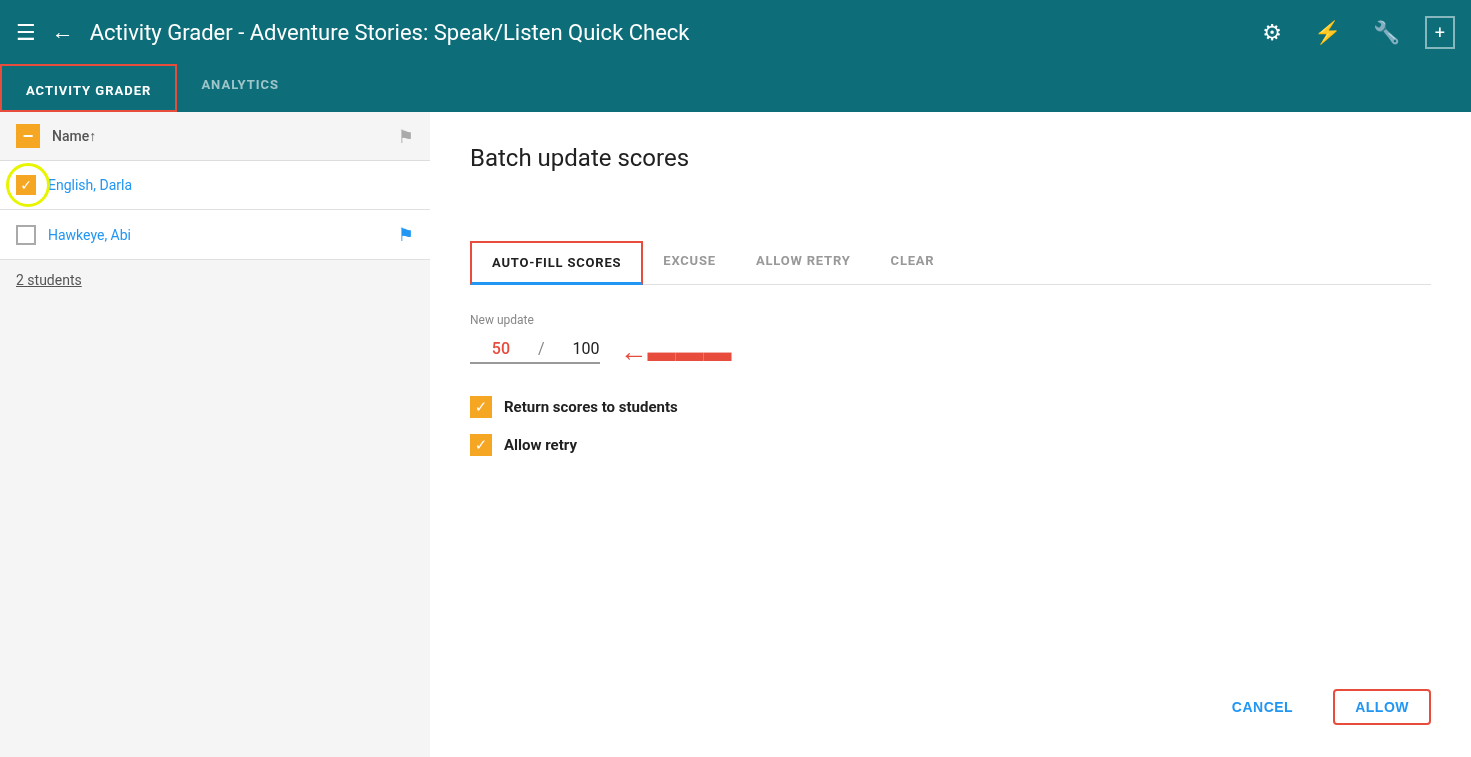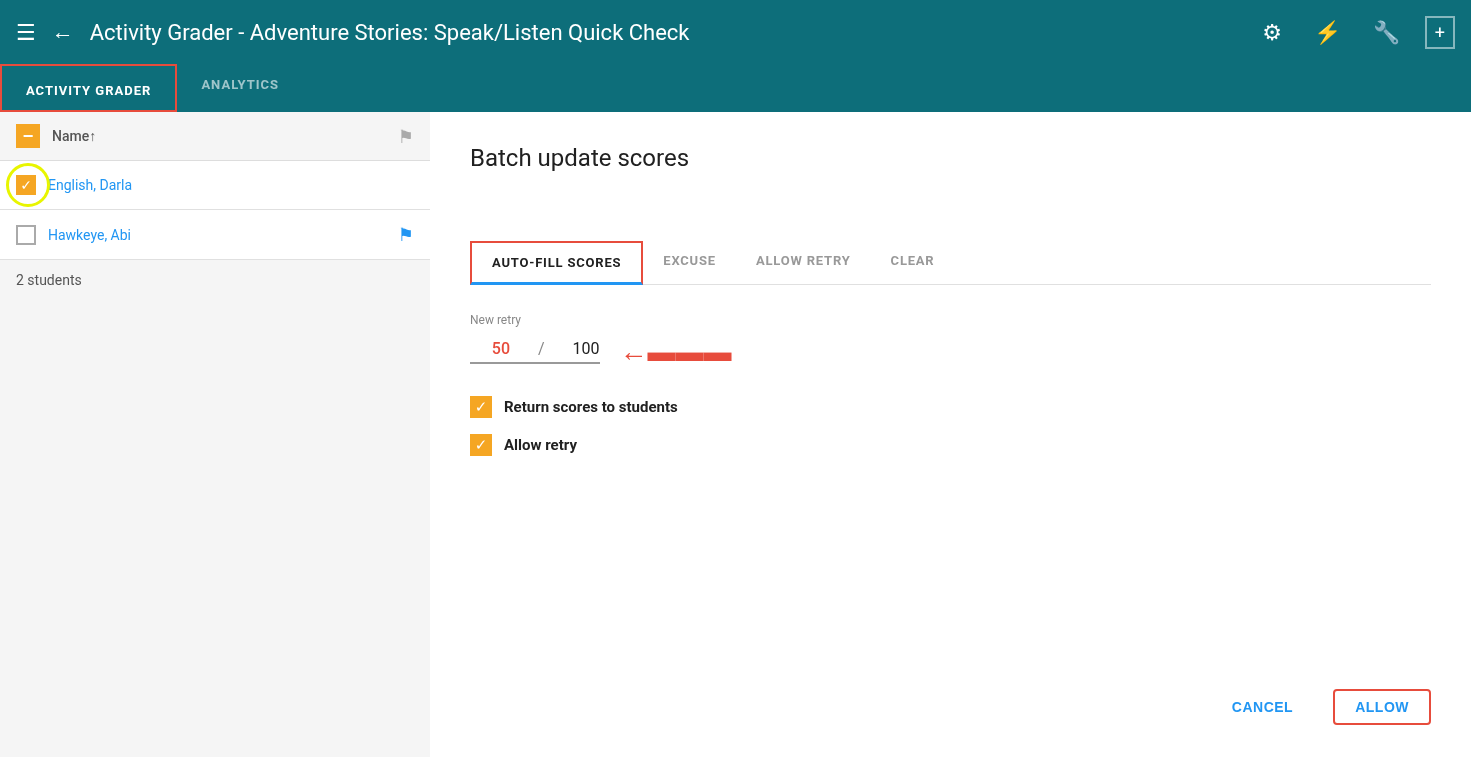--- a/index.html
+++ b/index.html
@@ -151,20 +151,21 @@
       height: 44px;
       border: 3px solid #e8f500;
       border-radius: 50%;
       pointer-events: none;
     }
 
     .students-count {
       padding: 12px 16px;
       font-size: 14px;
       color: #555;
+      text-decoration: underline;
     }
 
     
     .dialog-overlay {
       position: absolute;
       left: 430px;
       top: 0;
       right: 0;
       bottom: 0;
       background: #fff;
@@ -432,21 +433,21 @@
       </div>
       <div class="dialog-tab">
         <span>CLEAR</span>
       </div>
     </div>
 
     <div class="form-section">
 
 
       <div class="new-score-section">
-        <div class="new-score-label">New retry</div>
+        <div class="new-score-label">New update</div>
         <div class="score-row">
           <div class="score-input-group">
             <span class="score-value">50</span>
             <span class="score-divider">/</span>
             <span class="score-max">100</span>
           </div>
           <span class="red-arrow">←▬▬▬</span>
         </div>
       </div>
 

